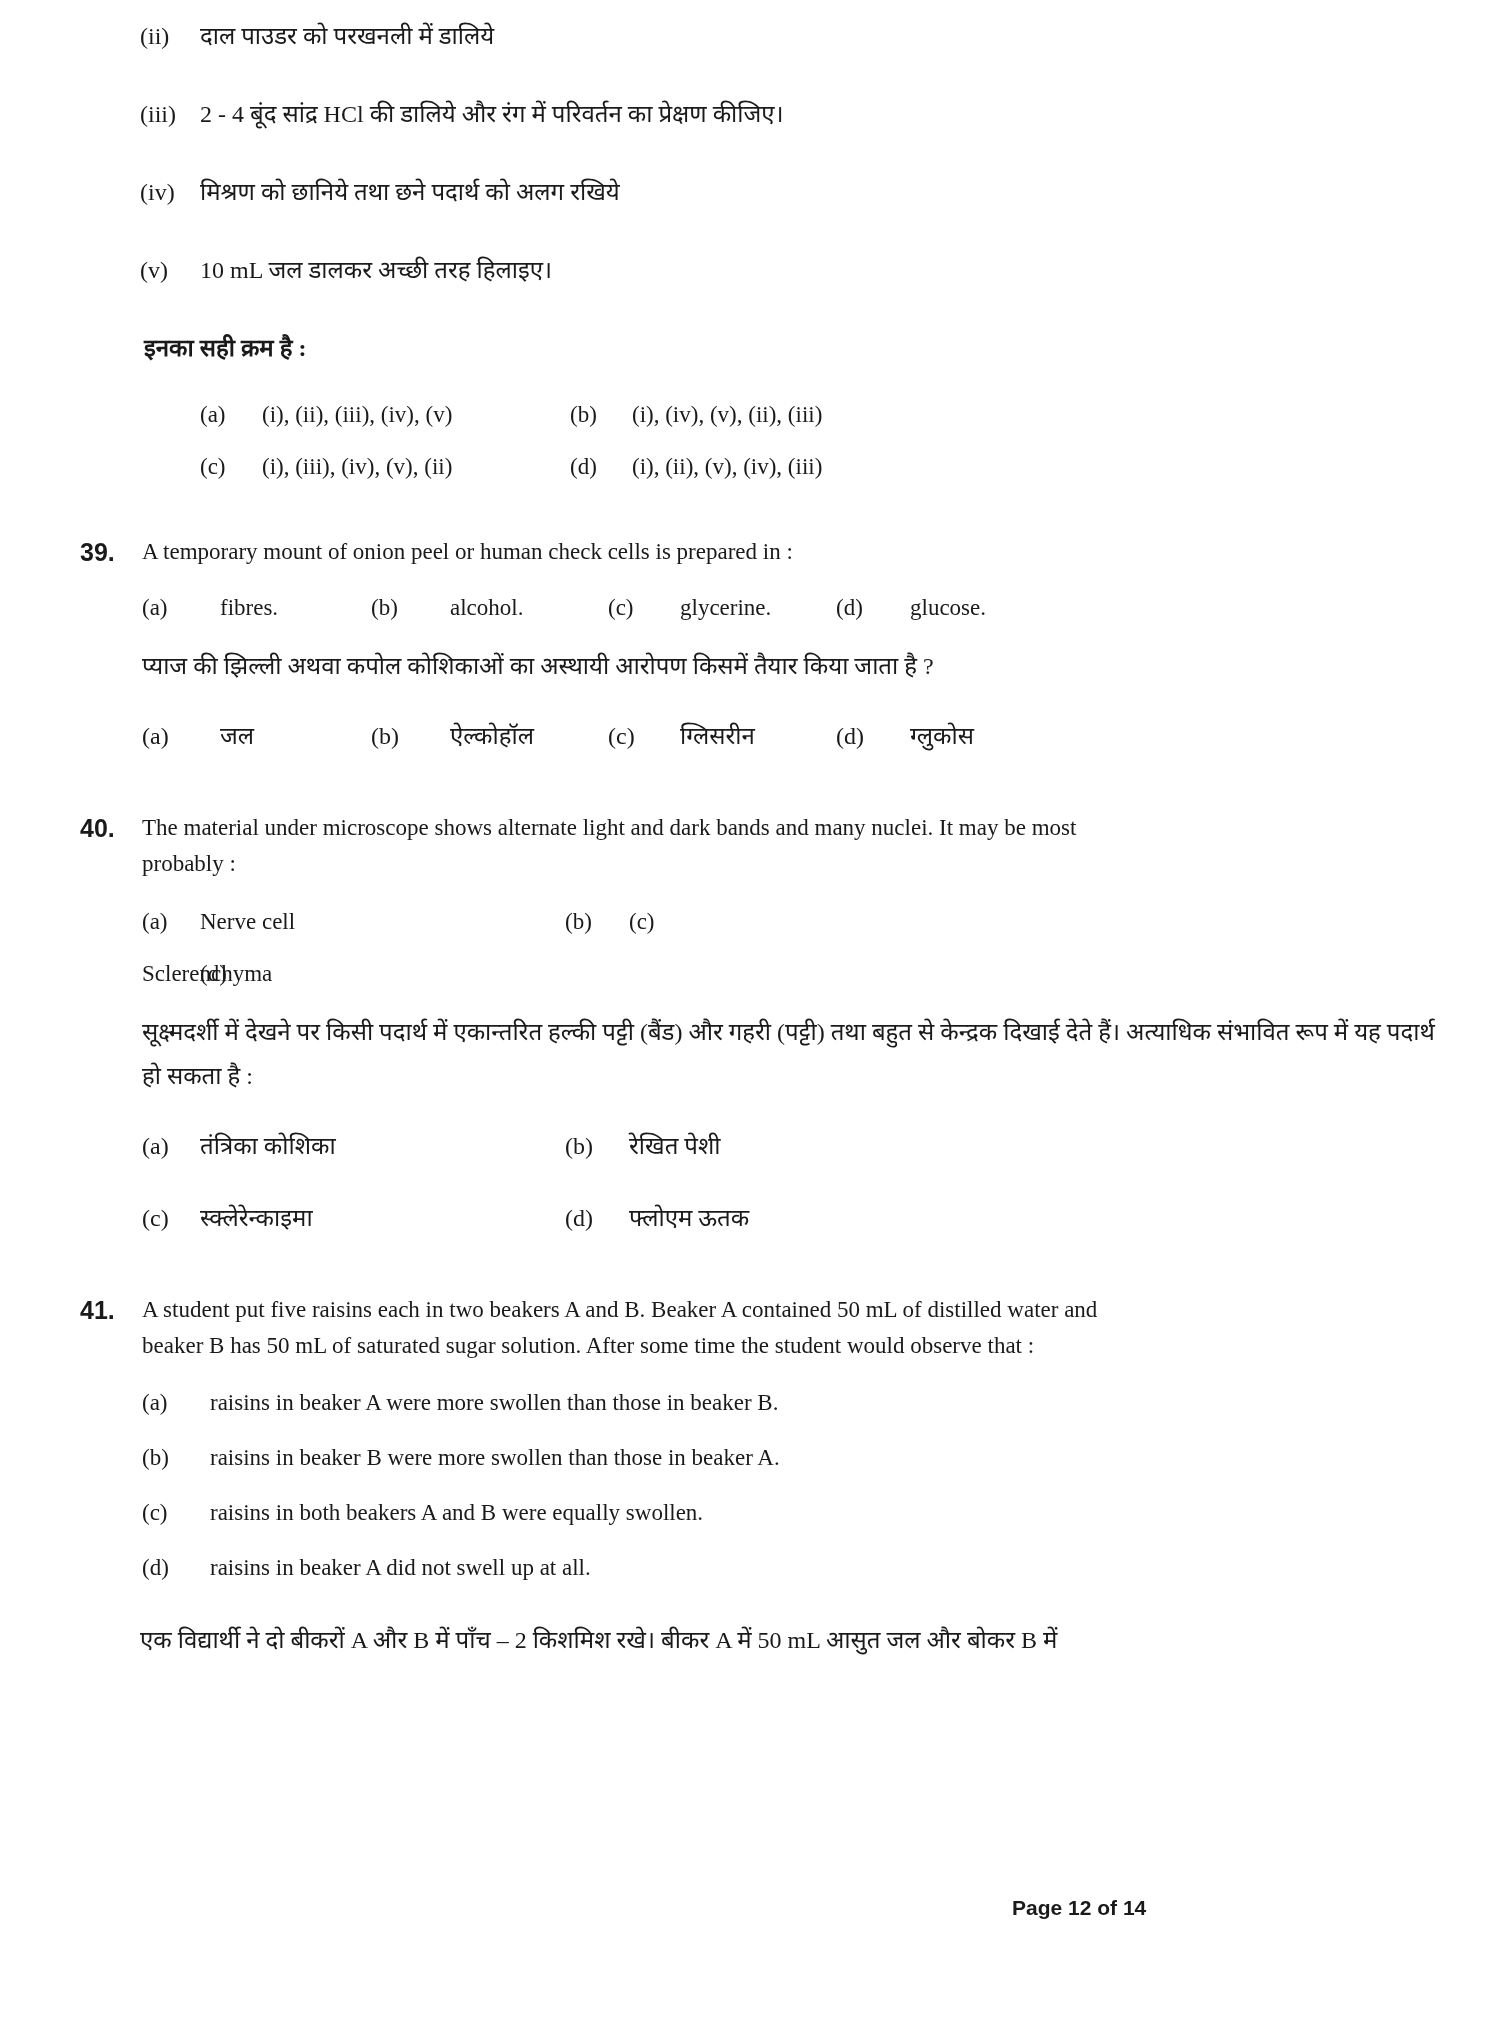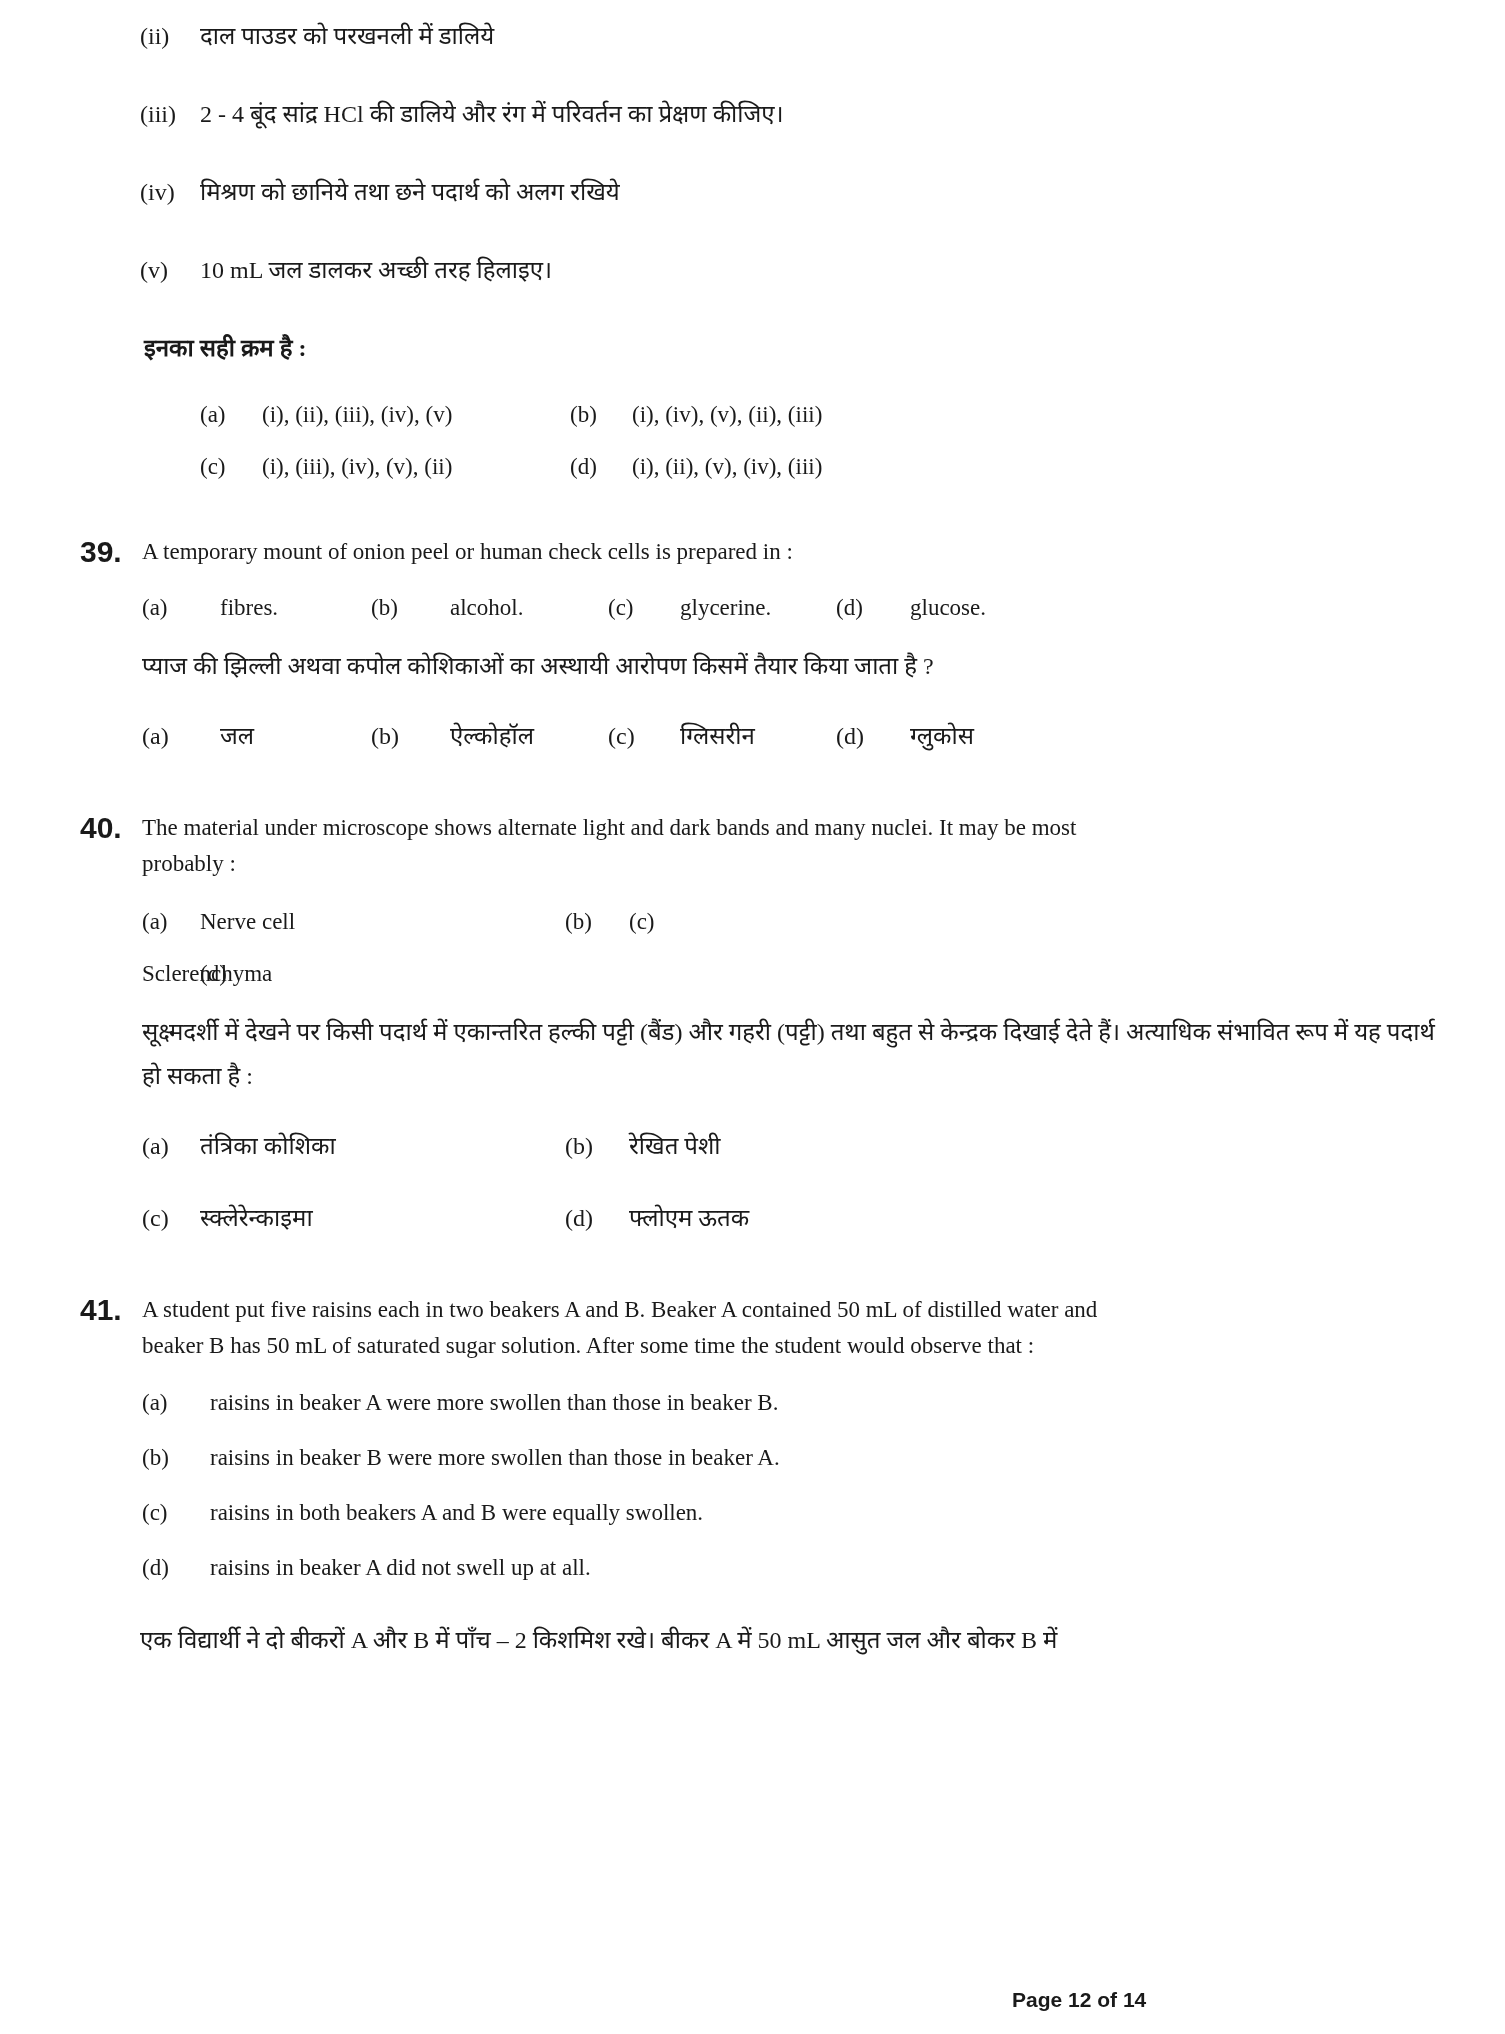--- a/index.html
+++ b/index.html
@@ -51,21 +51,21 @@
   }
 
   
   .question { margin-top: 52px; }
   .qrow { display: flex; line-height: 36px; }
   .qnum {
     width: 62px;
     flex: none;
     font-family: "Liberation Sans", "DejaVu Sans", sans-serif;
     font-weight: bold;
-    font-size: 30px;
+    font-size: 25px;
   }
   .qtext { flex: 1; max-width: 990px; }
 
   
   .optrow4 {
     display: grid;
     grid-template-columns: 78px 151px 79px 158px 72px 156px 74px auto;
     margin-left: 62px;
     margin-top: 22px;
     line-height: 32px;
@@ -101,21 +101,21 @@
   }
   .hi-row { margin-top: 26px; row-gap: 28px; }
 
   .q41-hi {
     margin-left: 60px;
     margin-top: 34px;
   }
 
   .footer {
     position: absolute;
-    top: 1988px;
+    top: 1896px;
     left: 1012px;
     font-family: "Liberation Sans", "DejaVu Sans", sans-serif;
     font-weight: bold;
     font-size: 21px;
     color: #1a1a1a;
   }
 </style>
 </head>
 <body>
 

